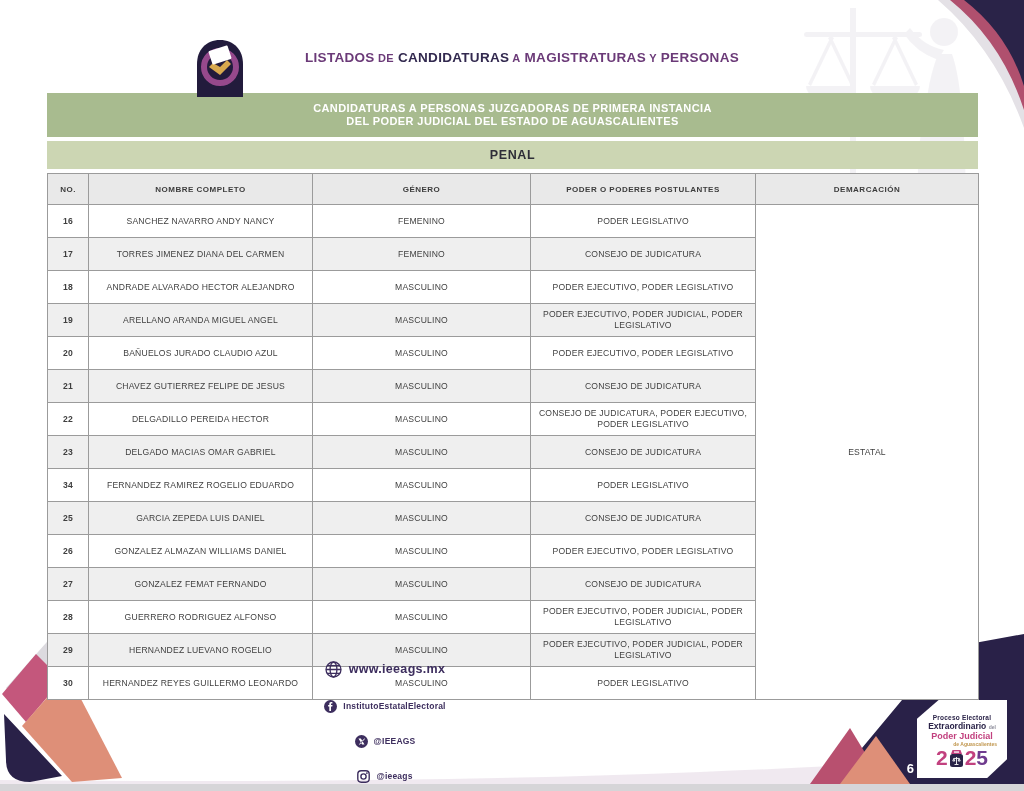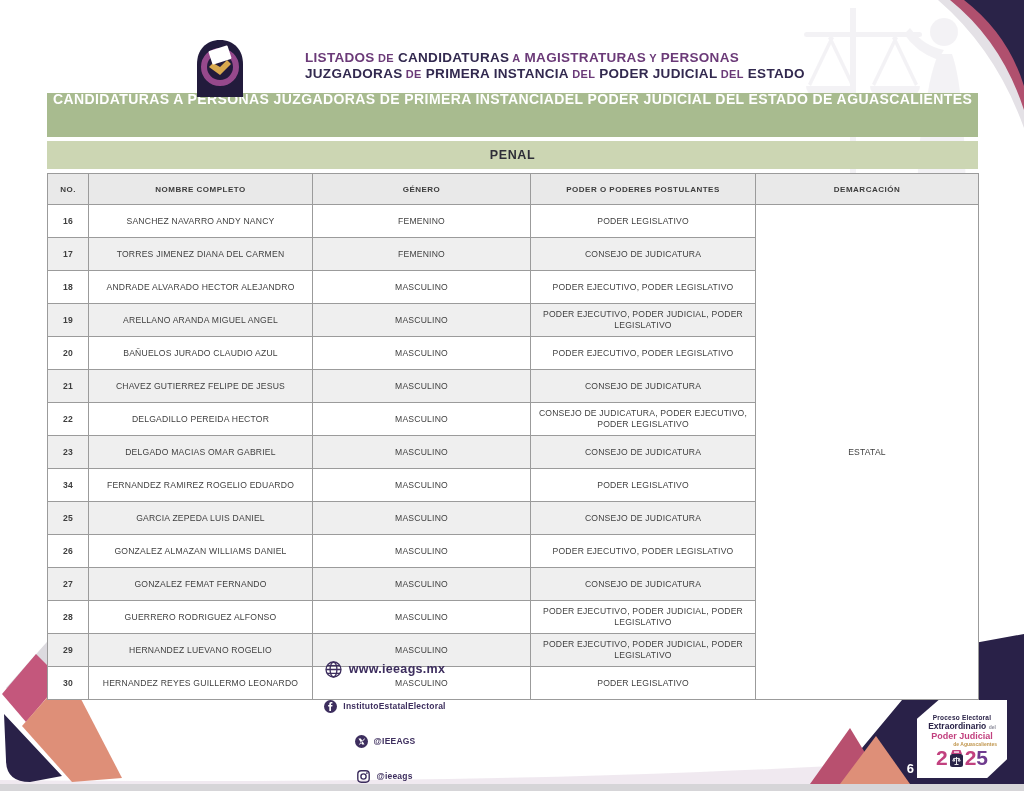--- a/index.html
+++ b/index.html
@@ -22,22 +22,22 @@
   .title-block { position:absolute; left:281px; top:50px; width:640px; z-index:2;margin-left:24px; }
   .title-line { font-size:13.5px; font-weight:800; letter-spacing:.3px; line-height:16px; white-space:nowrap; }
   .title-line .w-purple { color:#6b3a78; }
   .title-line .w-navy   { color:#32294f; }
   .title-line .w-conn   { color:#6b3a78; font-size:11px; font-weight:700; }
 
   
   .banner-main {
     position:absolute; left:47px; top:93px; width:931px; height:44px; z-index:2;
     background:#a8bb8f; color:#ffffff; text-align:center;
-    font-size:14px; font-weight:800; letter-spacing:.4px; line-height:13px;
-    display:flex; flex-direction:row; justify-content:center;
+    font-size:11px; font-weight:800; letter-spacing:.4px; line-height:13px;
+    display:flex; flex-direction:column; justify-content:center;
   }
   .banner-section {
     position:absolute; left:47px; top:141px; width:931px; height:28px; z-index:2;
     background:#ccd6b3; color:#2e2e38; text-align:center;
     font-size:12.5px; font-weight:800; letter-spacing:.6px;
     display:flex; align-items:center; justify-content:center;
   }
 
   
   .table-wrap { position:absolute; left:47px; top:173px; width:931px; z-index:2; }
@@ -127,21 +127,20 @@
 
 <svg class="logo" viewBox="0 0 50 59">
   <path d="M25 1 C11 1 2 11 2 25 L2 58 L48 58 L48 25 C48 11 39 1 25 1 Z" fill="#221b3c"></path>
   <circle cx="25" cy="28" r="16" fill="none" stroke="#96498c" stroke-width="6"></circle>
   <path d="M14 28 L25 36 L36 25 L32 21 L25 28 L18 24 Z" fill="#d8a94e"></path>
   <rect x="15" y="9" width="20" height="14" rx="1" fill="#ffffff" transform="rotate(-18 25 16)"></rect>
 </svg>
 
 <div class="title-block">
   <div class="title-line" id="title-line1"><span class="w-purple">LISTADOS</span><span class="w-conn"> DE</span><span class="w-navy"> CANDIDATURAS</span><span class="w-conn"> A</span><span class="w-purple"> MAGISTRATURAS</span><span class="w-conn"> Y</span><span class="w-purple"> PERSONAS</span></div>
-  <div class="title-line" id="title-line2"><span class="w-navy">JUZGADORAS</span><span class="w-conn"> DE</span><span class="w-navy"> PRIMERA INSTANCIA</span><span class="w-conn"> DEL</span><span class="w-navy"> PODER JUDICIAL</span><span class="w-conn"> DEL</span><span class="w-navy"> ESTADO</span></div>
 </div>
 
 <div class="banner-main">
   <div>CANDIDATURAS A PERSONAS JUZGADORAS DE PRIMERA INSTANCIA</div>
   <div>DEL PODER JUDICIAL DEL ESTADO DE AGUASCALIENTES</div>
 </div>
 <div class="banner-section">PENAL</div>
 
 <div class="table-wrap">
   <table>

